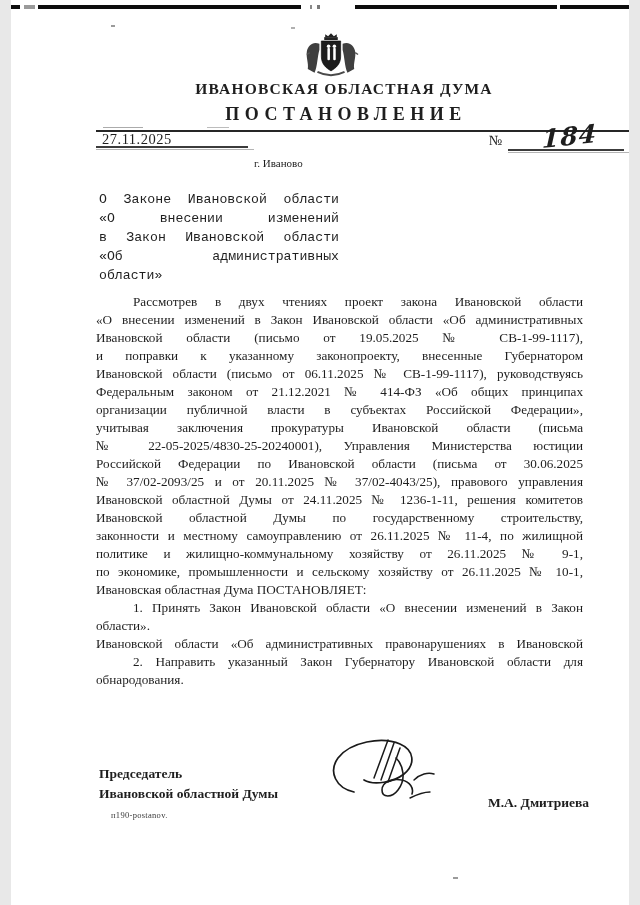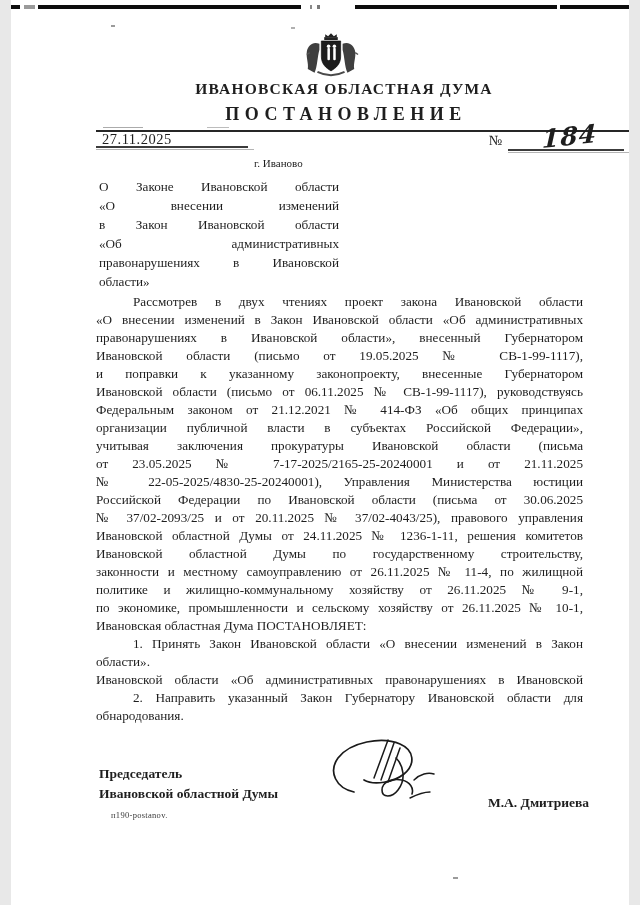--- a/index.html
+++ b/index.html
@@ -45,21 +45,21 @@
   .num-value{
     position:absolute;left:531px;top:122px;font-size:25px;
     font-family:"DejaVu Serif",serif;font-style:italic;font-weight:600;
     transform:rotate(-6deg) skewX(-8deg);letter-spacing:1px;
   }
   .num-underline{position:absolute;left:497px;top:149px;width:116px;height:2px;background:#3c3c3c;}
   .num-underline-shadow{position:absolute;left:497px;top:152px;width:121px;height:1px;background:#b5b5b5;}
 
   .city{position:absolute;left:243px;top:149px;width:120px;text-align:left;font-size:11px;margin-top:8px;}
 
-  .subject{position:absolute;left:88px;top:177px;width:240px;font-size:13.2px;}
+  .subject{position:absolute;left:88px;top:190px;width:240px;font-size:13.2px;font-family:Liberation Mono, monospace;}
   .body-block{position:absolute;left:85px;top:293px;width:487px;font-size:13.2px;}
 
   .jline{
     height:18px;line-height:18px;overflow:hidden;
     text-align:justify;text-align-last:justify;white-space:normal;
   }
   .subject .jline{height:19px;line-height:19px;}
   .jline.last{text-align-last:left;}
   .jline.indent{padding-left:37px;}
 
@@ -115,35 +115,32 @@
   <div class="num-underline"></div>
   <div class="num-underline-shadow"></div>
 
   <div class="city">г. Иваново</div>
 
   <div class="subject">
     <div class="jline">О Законе Ивановской области</div>
     <div class="jline">«О внесении изменений</div>
     <div class="jline">в Закон Ивановской области</div>
     <div class="jline">«Об административных</div>
-    <div class="jline">правонарушениях в Ивановской</div>
     <div class="jline last">области»</div>
   </div>
 
   <div class="body-block">
     <div class="jline indent">Рассмотрев в двух чтениях проект закона Ивановской области</div>
     <div class="jline">«О внесении изменений в Закон Ивановской области «Об административных</div>
-    <div class="jline">правонарушениях в Ивановской области», внесенный Губернатором</div>
     <div class="jline">Ивановской области (письмо от 19.05.2025 № СВ-1-99-1117),</div>
     <div class="jline">и поправки к указанному законопроекту, внесенные Губернатором</div>
     <div class="jline">Ивановской области (письмо от 06.11.2025 № СВ-1-99-1117), руководствуясь</div>
     <div class="jline">Федеральным законом от 21.12.2021 № 414-ФЗ «Об общих принципах</div>
     <div class="jline">организации публичной власти в субъектах Российской Федерации»,</div>
     <div class="jline">учитывая заключения прокуратуры Ивановской области (письма</div>
-    <div class="jline">от 23.05.2025 № 7-17-2025/2165-25-20240001 и от 21.11.2025</div>
     <div class="jline">№ 22-05-2025/4830-25-20240001), Управления Министерства юстиции</div>
     <div class="jline">Российской Федерации по Ивановской области (письма от 30.06.2025</div>
     <div class="jline">№ 37/02-2093/25 и от 20.11.2025 № 37/02-4043/25), правового управления</div>
     <div class="jline">Ивановской областной Думы от 24.11.2025 № 1236-1-11, решения комитетов</div>
     <div class="jline">Ивановской областной Думы по государственному строительству,</div>
     <div class="jline">законности и местному самоуправлению от 26.11.2025 № 11-4, по жилищной</div>
     <div class="jline">политике и жилищно-коммунальному хозяйству от 26.11.2025 № 9-1,</div>
     <div class="jline">по экономике, промышленности и сельскому хозяйству от 26.11.2025 № 10-1,</div>
     <div class="jline last">Ивановская областная Дума ПОСТАНОВЛЯЕТ:</div>
 

